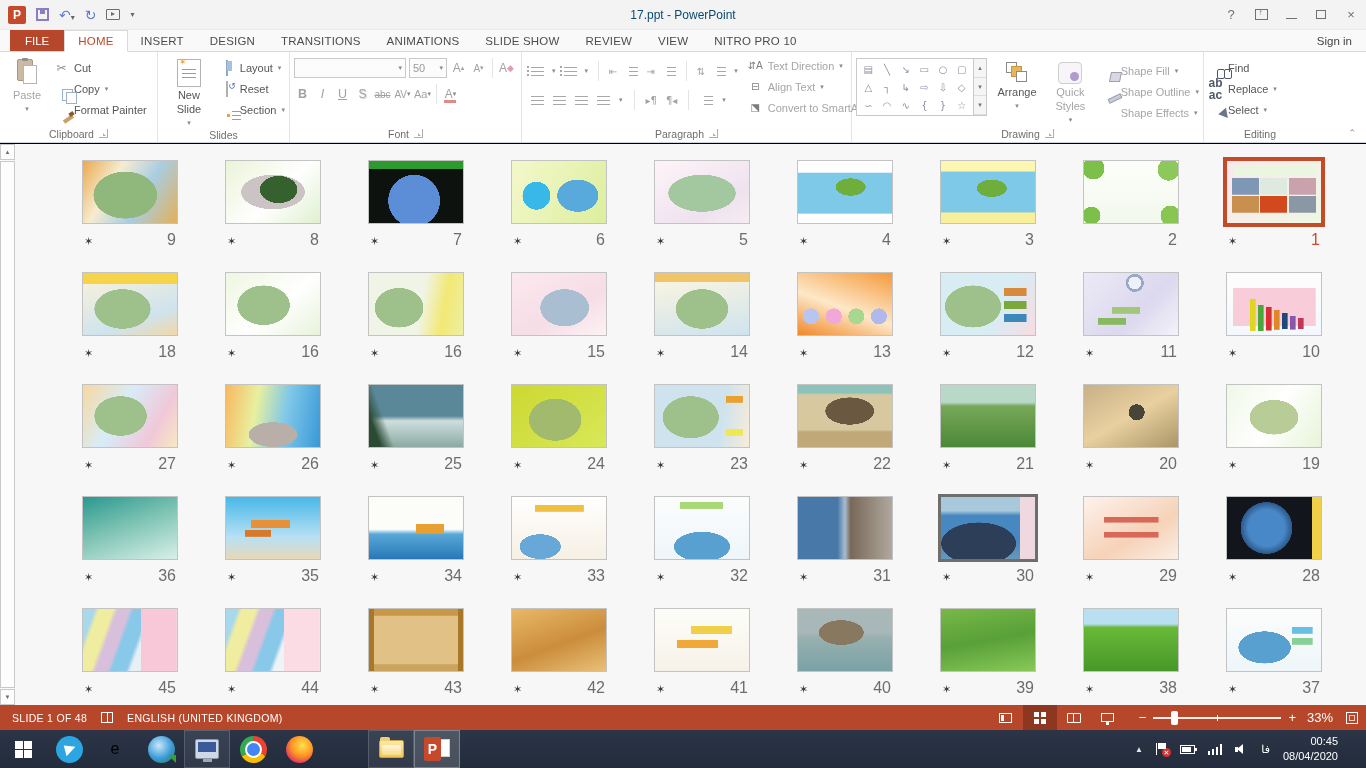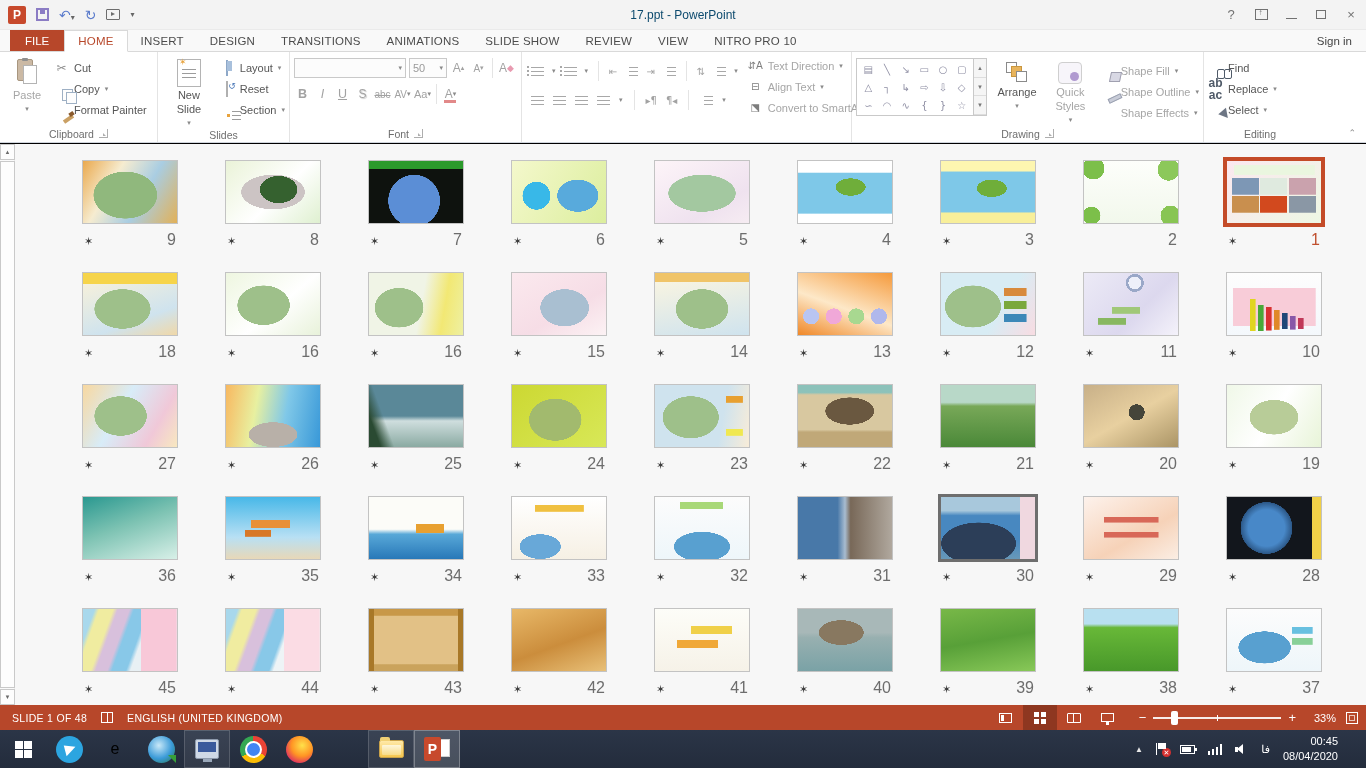--- a/index.html
+++ b/index.html
@@ -139,21 +139,21 @@
   .ic-vsorter i { background:#fff; }
   .ic-vread { width:14px; height:10px; border:1px solid #fff; border-radius:1px 1px 0 0; position:relative; }
   .ic-vread:before { content:""; position:absolute; left:5px; top:0; width:1px; height:8px; background:#fff; }
   .ic-vshow { width:13px; height:9px; border:1px solid #fff; position:relative; }
   .ic-vshow:after { content:""; position:absolute; left:4px; bottom:-4px; width:3px; height:3px; background:#fff; }
   .zoomctl { display:flex; align-items:center; gap:7px; margin:0 8px 0 14px; }
   .zsign { font-size:13px; line-height:1; }
   .ztrack { width:128px; height:2px; background:rgba(255,255,255,.9); position:relative; }
   .ztrack .tick { position:absolute; left:50%; top:-2px; width:1px; height:6px; background:#fff; }
   .ztrack .zthumb { position:absolute; left:14%; top:-6px; width:7px; height:14px; background:#fff; border-radius:2px; }
-  #zoomval { font-size:11px; width:32px; text-align:right; }
+  #zoomval { font-size:13px; width:32px; text-align:center; }
   .ic-fit { width:12px; height:12px; border:1px solid #fff; position:relative; margin-left:10px; }
   .ic-fit:before { content:""; position:absolute; left:2px; top:2px; right:2px; bottom:2px; border:1px solid rgba(255,255,255,.7); }
 
   
   #taskbar { position:absolute; top:730px; left:0; right:0; height:38px; background:linear-gradient(180deg,#2b3547,#232c3c); display:flex; align-items:stretch; }
   .tbtn { width:46px; display:flex; align-items:center; justify-content:center; position:relative; }
   .tbtn.open { background:rgba(255,255,255,.07); border:1px solid rgba(255,255,255,.16); }
   .tbtn.activeapp { background:rgba(255,255,255,.17); border:1px solid rgba(255,255,255,.28); }
   .ic-start { width:17px; height:17px; display:grid; grid-template-columns:8px 8px; grid-template-rows:8px 8px; gap:1px; }
   .ic-start i { background:#fff; }
@@ -396,20 +396,24 @@
             <span class="dis">Align Text</span>
             <span class="dd">▾</span>
           </div>
         <div class="sbtn dis">
             <span class="ic glyph" style="font-size:10px;">⬔</span>
             <span class="dis">Convert to SmartArt</span>
             <span class="dd">▾</span>
           </div>
       </div>
     </div>
+    <div class="g-label">
+        <span>Paragraph</span>
+        <span class="launcher"></span>
+      </div>
   </div>
 
   <div class="group" style="width:352px;">
     <div class="g-body" style="gap:7px; padding-top:3px;">
       <div style="display:flex;">
         <div class="shapebox" id="shapebox">
             <span>▤</span>
             <span>╲</span>
             <span>↘</span>
             <span>▭</span>

